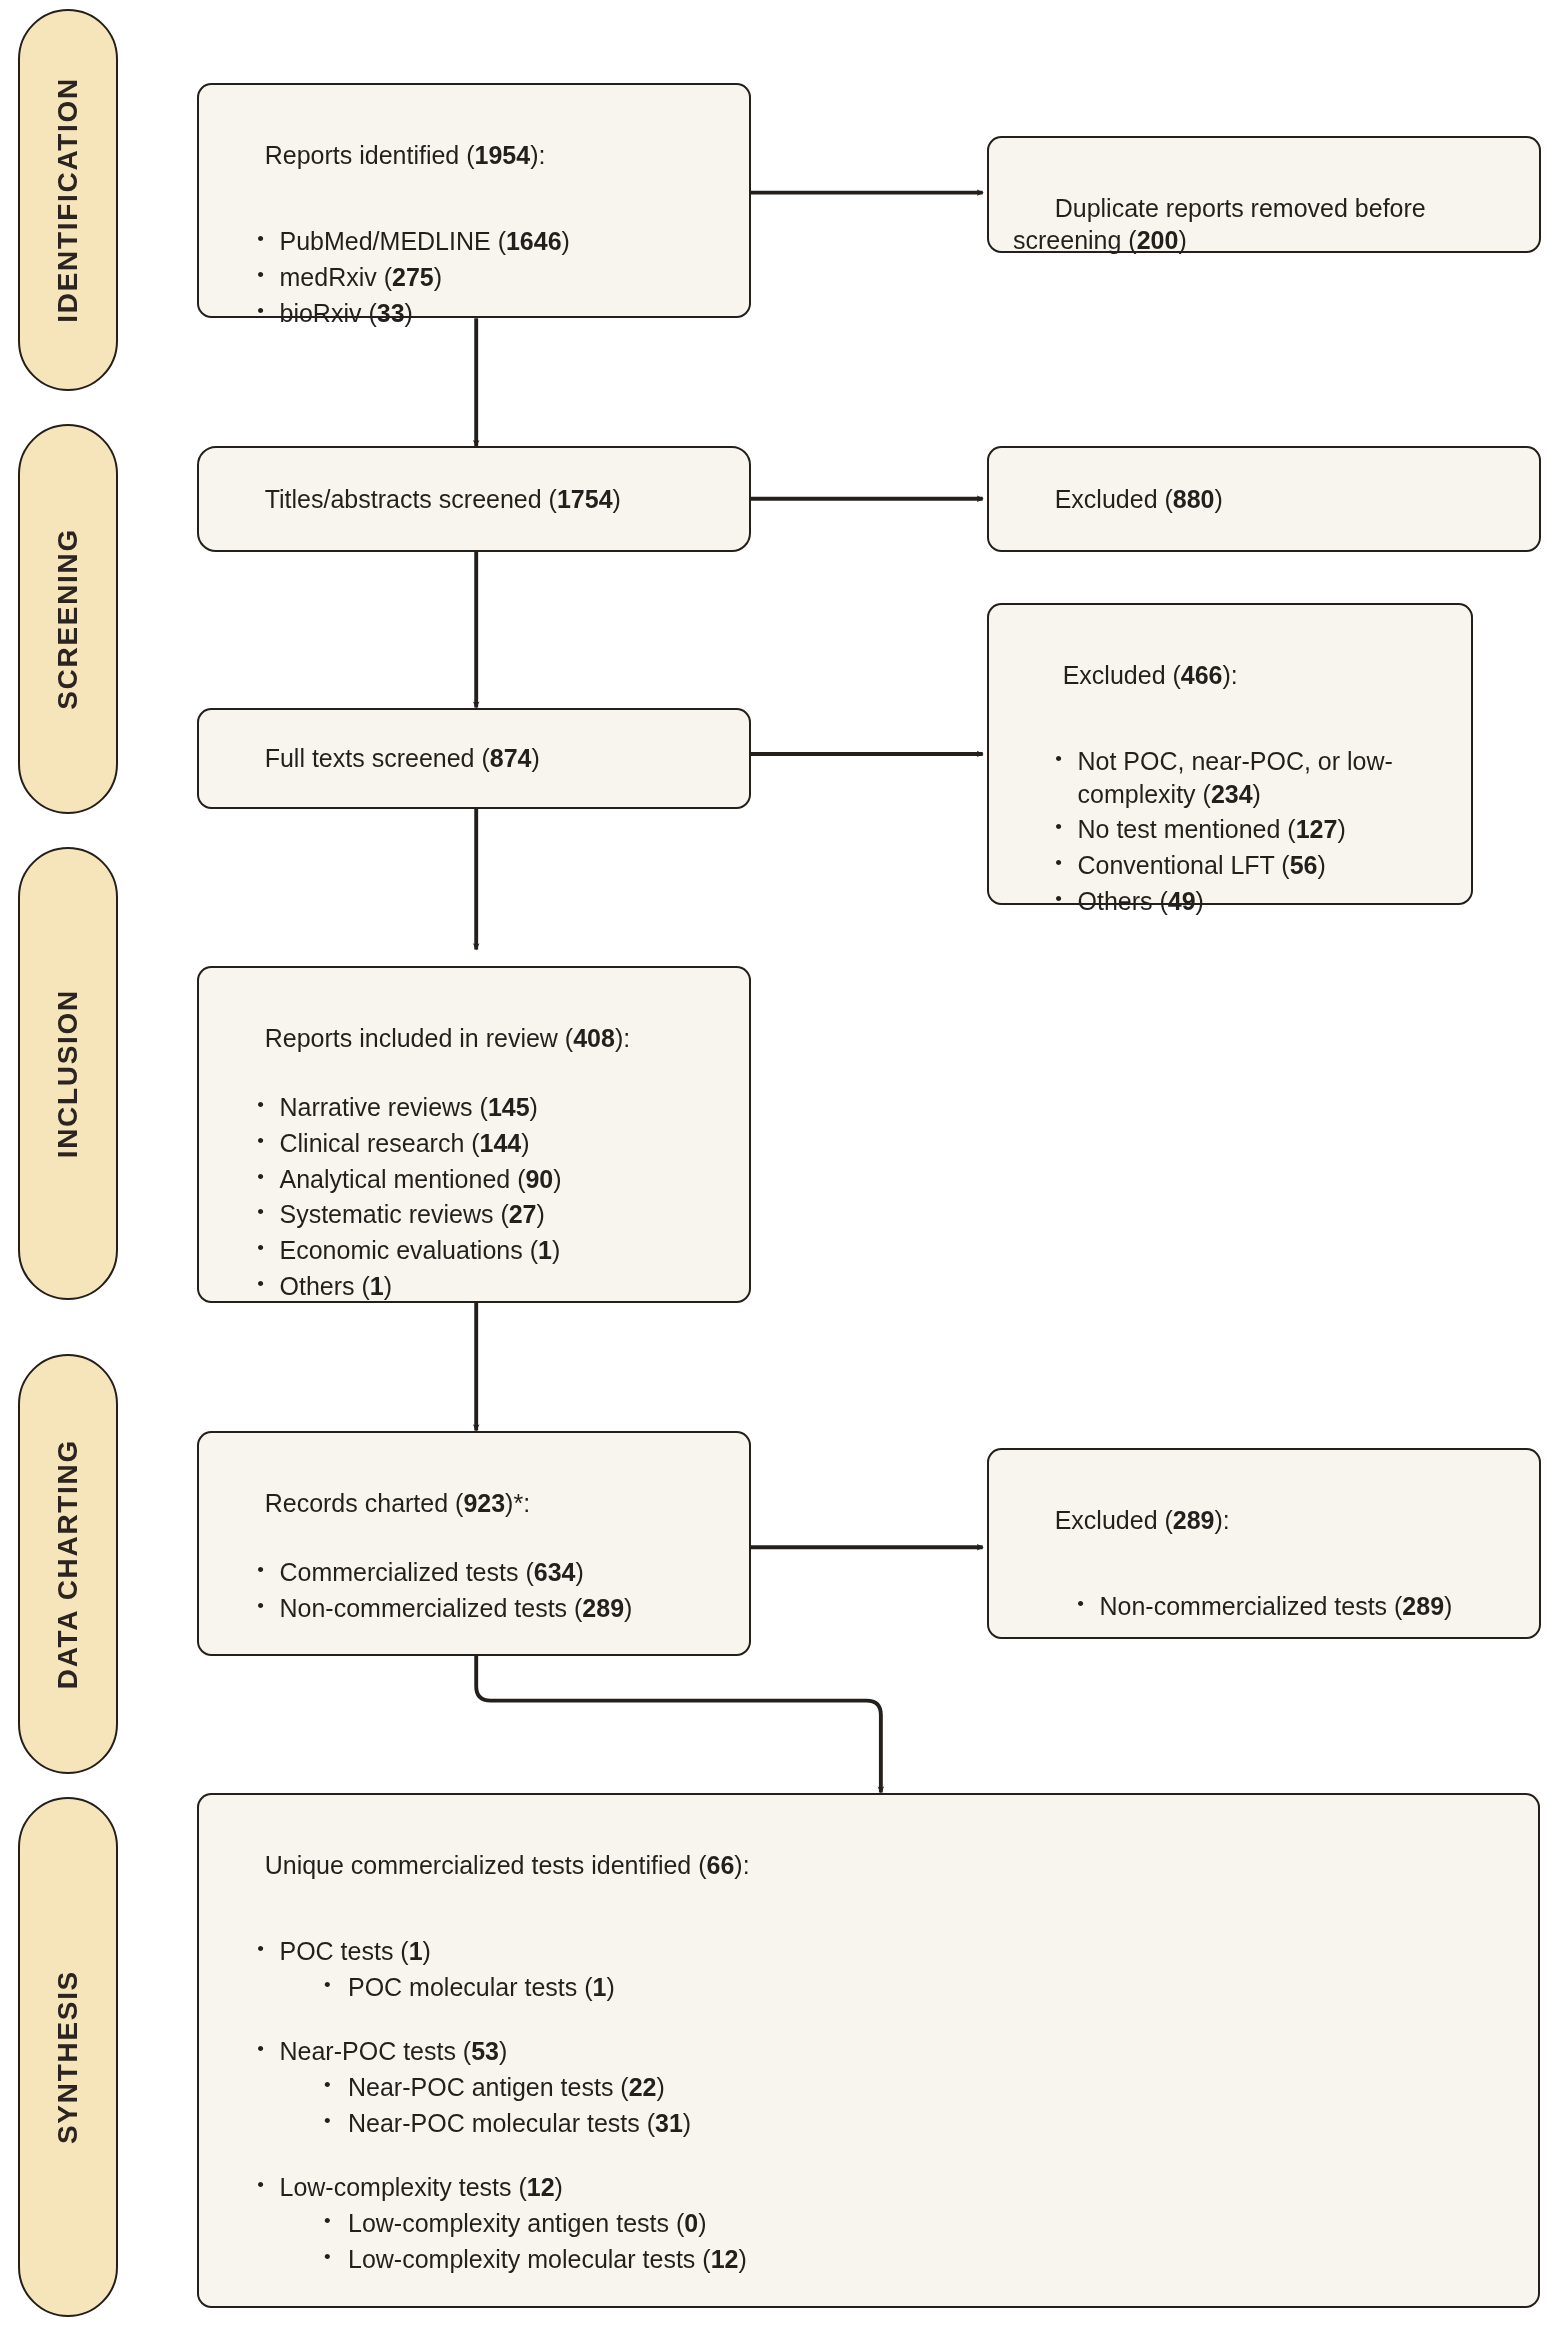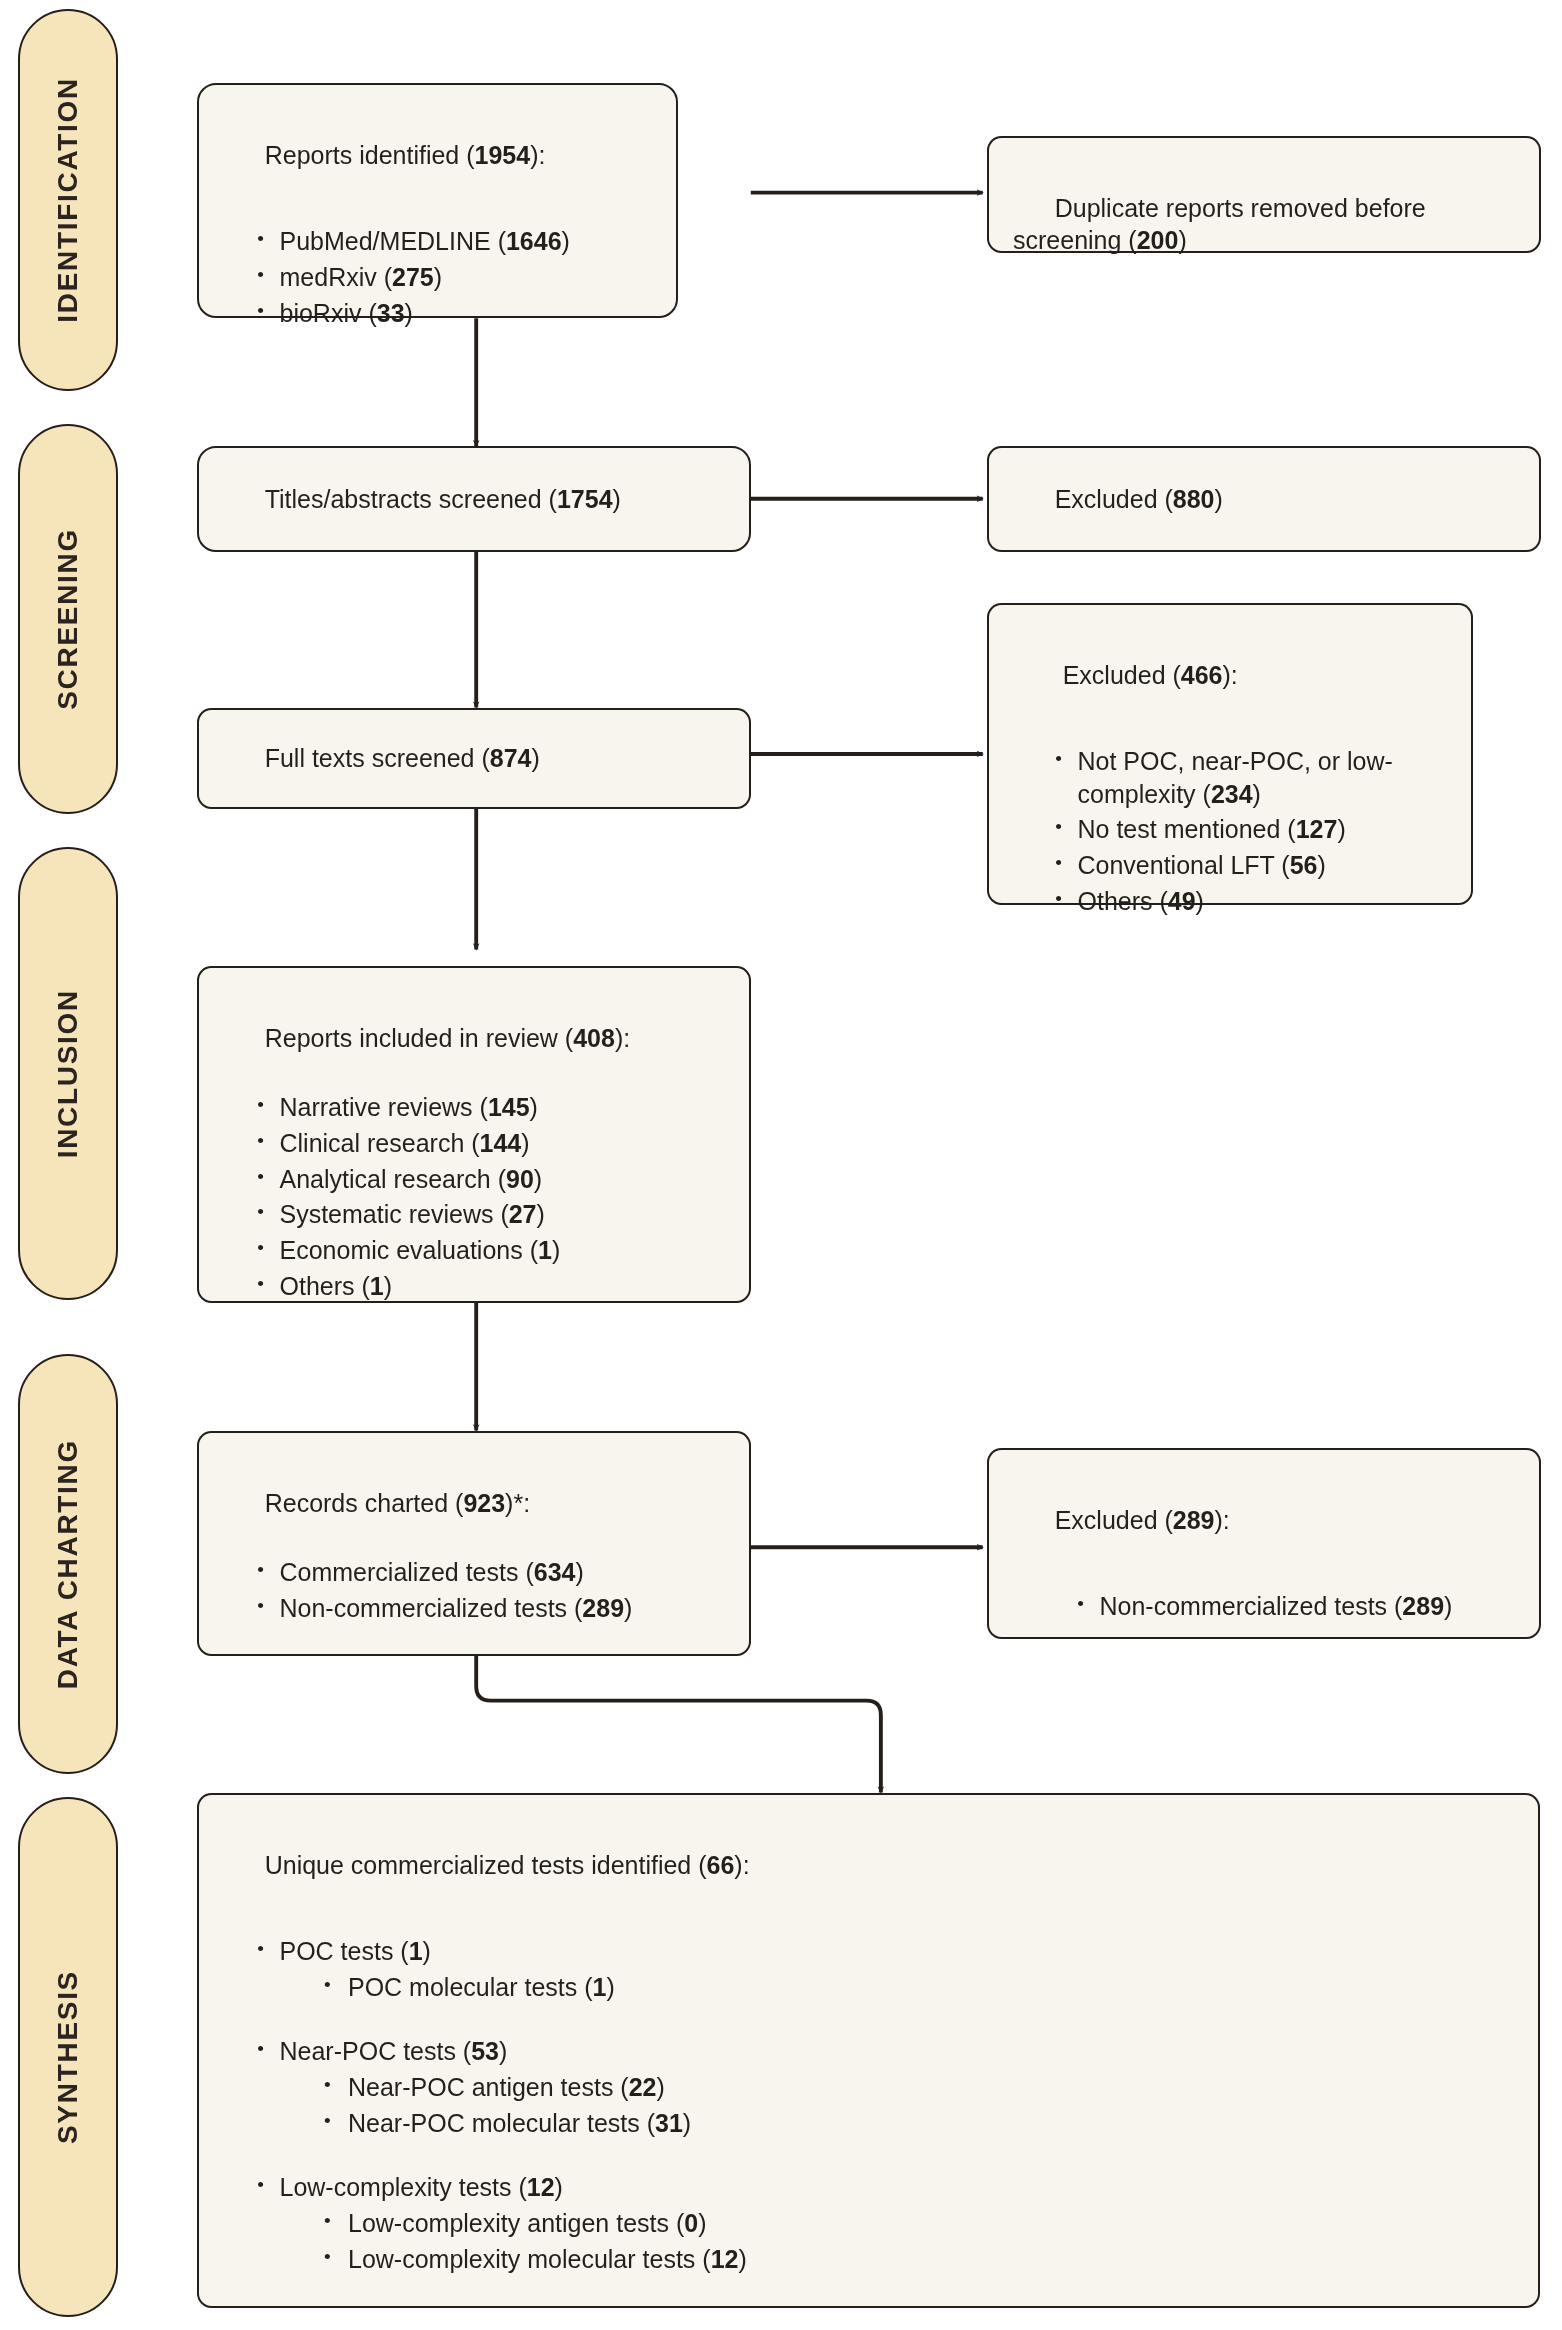--- a/index.html
+++ b/index.html
@@ -112,21 +112,21 @@
   </div>
 
   <div class="pill" style="left:18px;top:1354px;width:100px;height:420px;">
     <span class="pill-label">DATA CHARTING</span>
   </div>
 
   <div class="pill" style="left:18px;top:1797px;width:100px;height:520px;">
     <span class="pill-label">SYNTHESIS</span>
   </div>
 
-  <div class="box" style="left:197px;top:83px;width:481px;height:235px;border-radius:19px;">
+  <div class="box" style="left:197px;top:83px;width:554px;height:235px;">
     <p class="box-title">
       <span>Reports identified (</span><b>1954</b><span>):</span>
     </p>
     <ul class="bul">
       <li><span>PubMed/MEDLINE (</span><b>1646</b><span>)</span></li>
       <li><span>medRxiv (</span><b>275</b><span>)</span></li>
       <li><span>bioRxiv (</span><b>33</b><span>)</span></li>
     </ul>
   </div>
 
@@ -169,21 +169,21 @@
     </ul>
   </div>
 
   <div class="box" style="left:197px;top:966px;width:554px;height:337px;">
     <p class="box-title">
       <span>Reports included in review (</span><b>408</b><span>):</span>
     </p>
     <ul class="bul tight">
       <li><span>Narrative reviews (</span><b>145</b><span>)</span></li>
       <li><span>Clinical research (</span><b>144</b><span>)</span></li>
-      <li><span>Analytical research (</span><b>90</b><span>)</span></li>
+      <li><span>Analytical mentioned (</span><b>90</b><span>)</span></li>
       <li><span>Systematic reviews (</span><b>27</b><span>)</span></li>
       <li><span>Economic evaluations (</span><b>1</b><span>)</span></li>
       <li><span>Others (</span><b>1</b><span>)</span></li>
     </ul>
   </div>
 
   <div class="box" style="left:197px;top:1431px;width:554px;height:225px;">
     <p class="box-title">
       <span>Records charted (</span><b>923</b><span>)*:</span>
     </p>

